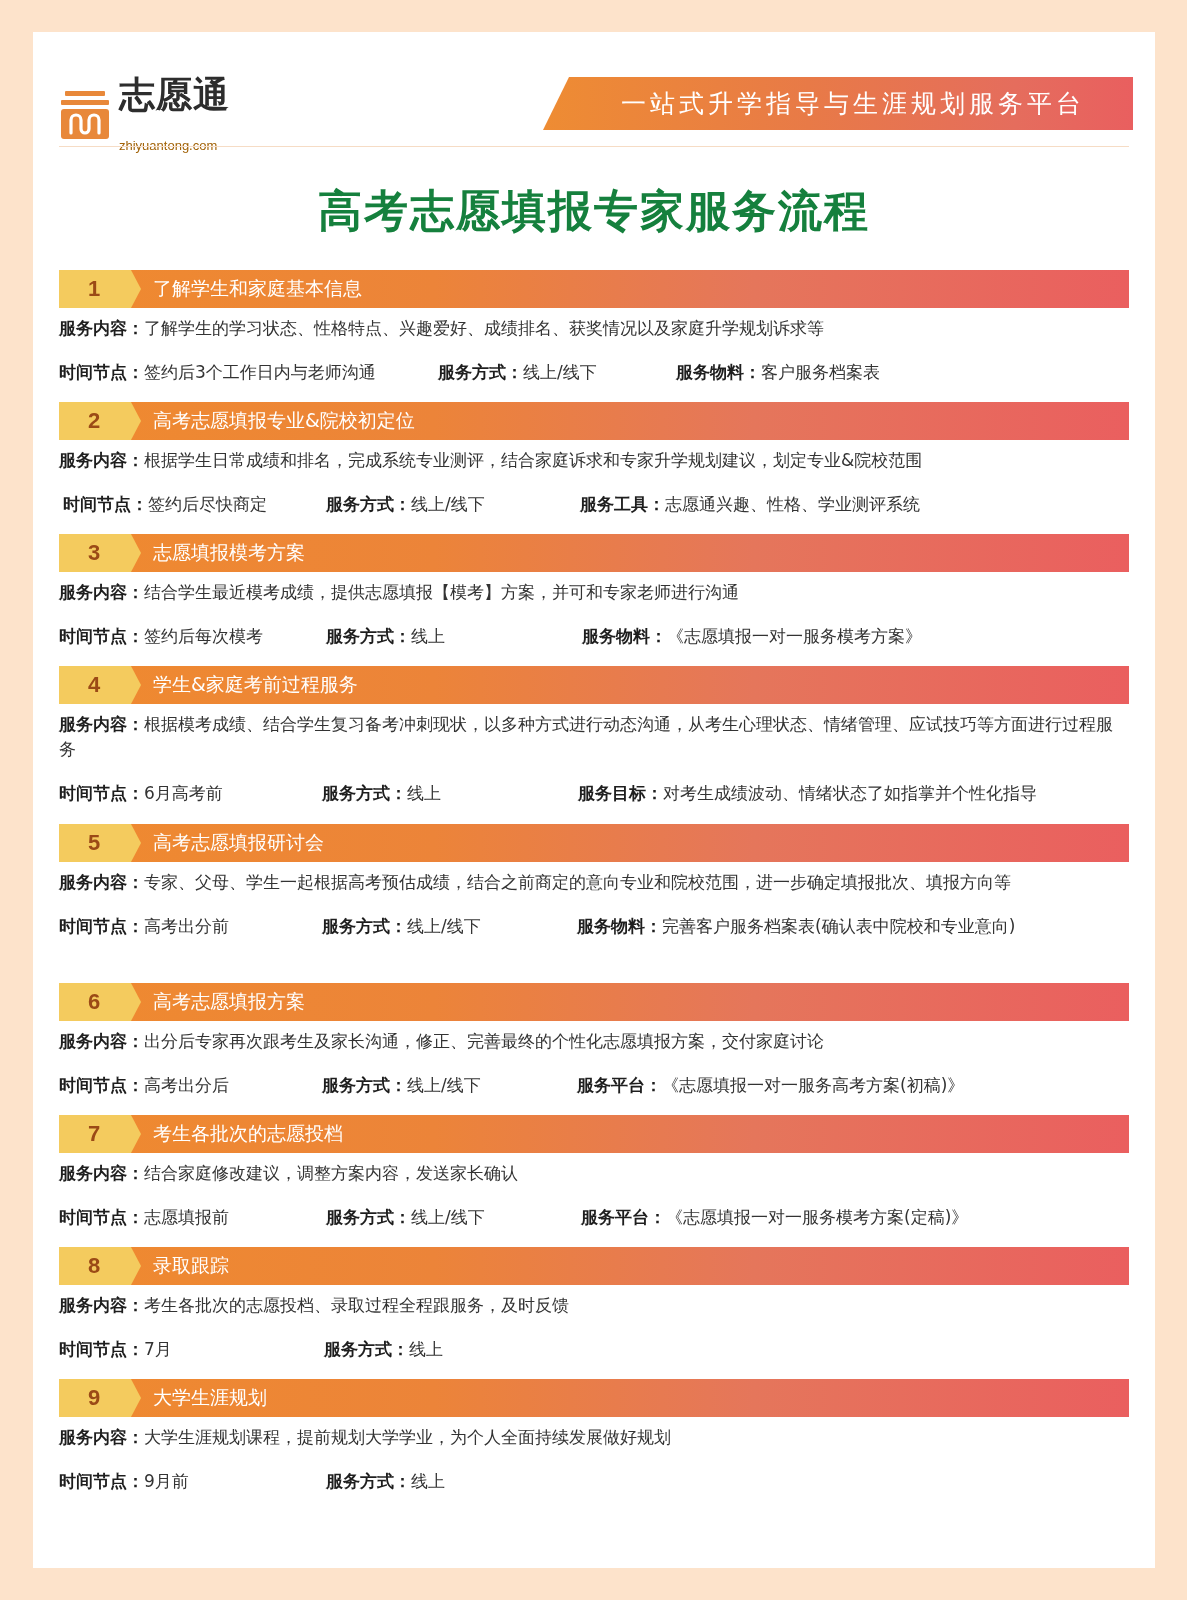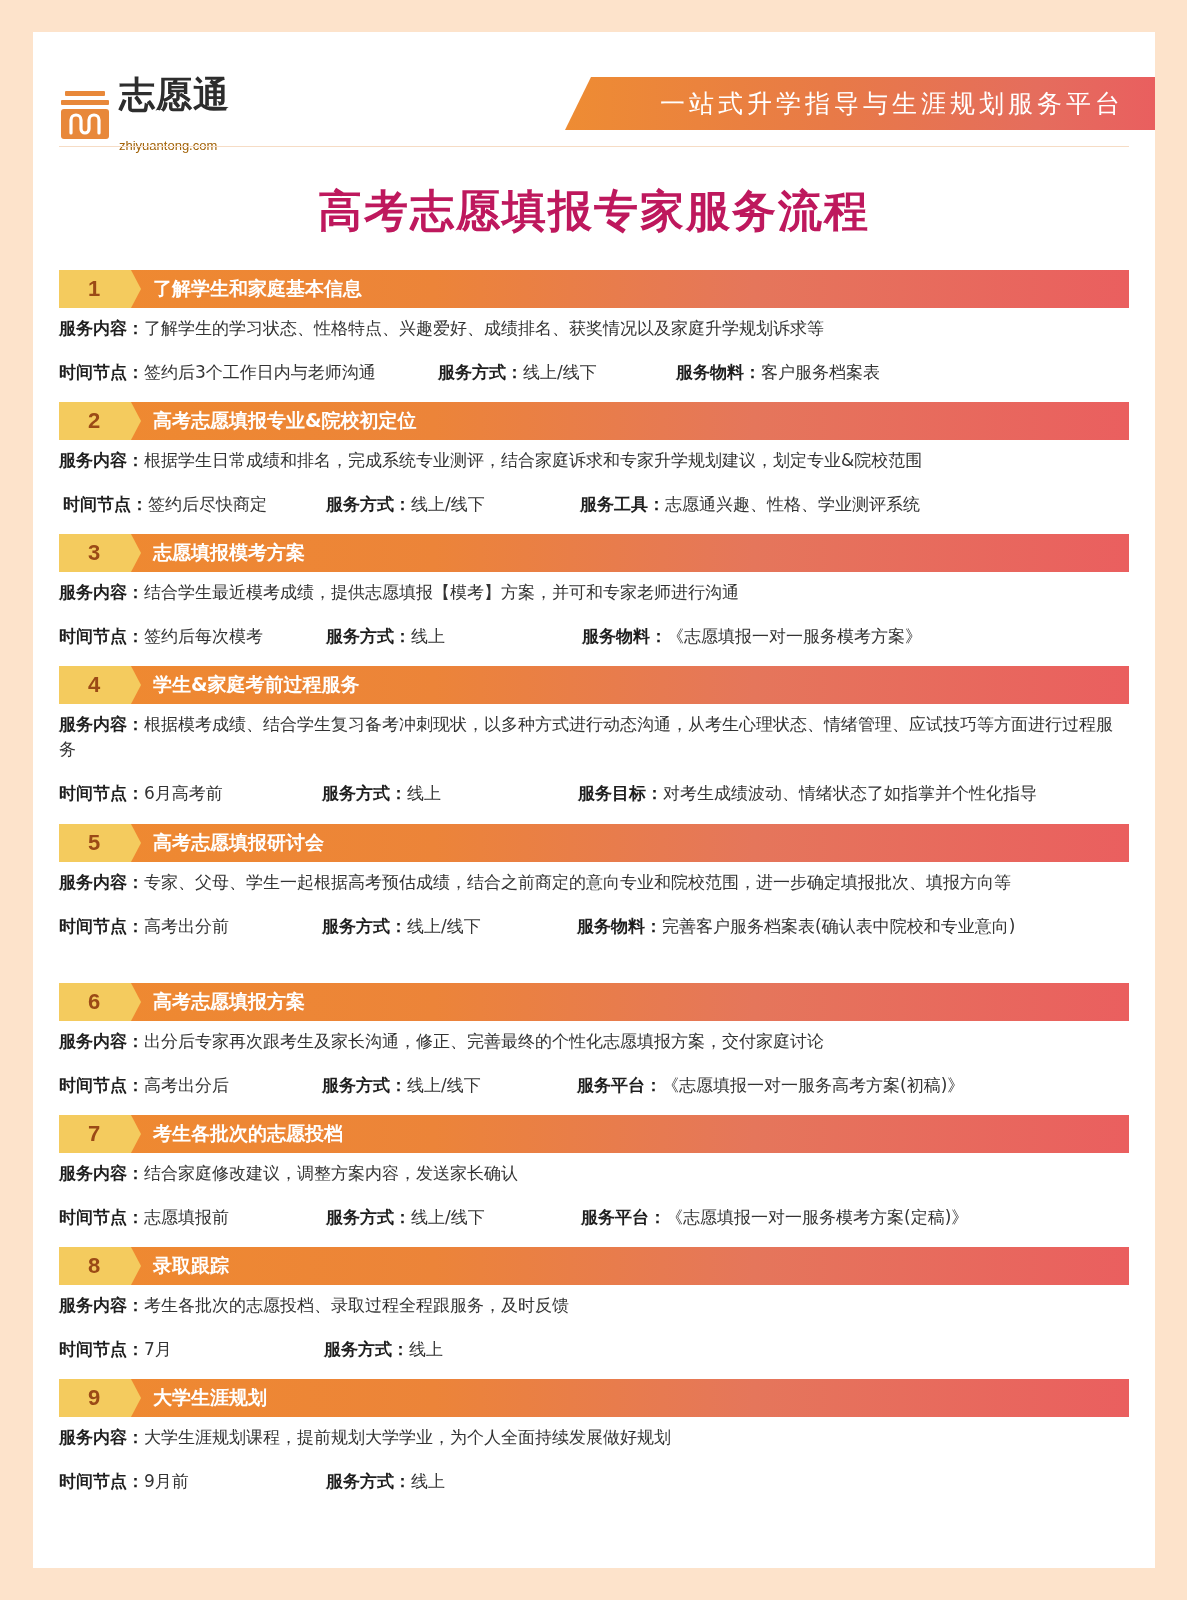--- a/index.html
+++ b/index.html
@@ -26,53 +26,53 @@
   .logo-icon { width: 52px; height: 52px; margin-right: 8px; }
   .logo-text { display: flex; flex-direction: column; gap: 24px; }
   .logo-cn {
     font-size: 36px; font-weight: bold; color: #2d2d2d; line-height: 38px; letter-spacing: 1px;
   }
   .logo-en {
     font-size: 13px; color: #a16207; line-height: 15px; font-family: "Liberation Sans", sans-serif;
   }
   .slogan {
     position: absolute;
-    left: 532px; top: 45px;
+    left: 510px; top: 45px;
     width: 590px; height: 53px;
     background: linear-gradient(90deg, #ee8c33 0%, #e87a47 45%, #e56d5d 80%, #e95f5f 100%);
     clip-path: polygon(26px 0, 100% 0, 100% 100%, 0 100%);
     display: flex; align-items: center; justify-content: flex-end;
-    padding-right: 31px;
+    padding-right: 48px;
   }
   .slogan span {
     color: #fff; font-size: 25px; letter-spacing: 4px;
   }
   .header-rule {
     position: absolute; left: 26px; top: 114px; width: 1070px; height: 1px; background: #f6dcc5;
   }
   .page-title {
     position: absolute; left: 0; top: 150px; width: 1122px;
-    text-align: center; font-size: 44px; font-weight: bold; color: #be185d; letter-spacing: 2px;
+    text-align: center; font-size: 44px; font-weight: bold; color: #15803d; letter-spacing: 2px;
   }
   
   .step { position: absolute; left: 26px; width: 1070px; }
   .step-bar {
     height: 38px; display: flex; align-items: stretch; position: relative;
     background: linear-gradient(90deg, #ef8a2f 0%, #ec8439 35%, #e5765b 65%, #ea5f5f 100%);
   }
   .step-num {
     width: 82px; background: #f4cb5e;
     color: #9b4a16; font-size: 22px; font-weight: bold;
     display: flex; align-items: center; justify-content: center; padding-right: 12px;
     clip-path: polygon(0 0, 72px 0, 82px 50%, 72px 100%, 0 100%);
     position: relative; z-index: 2;
     font-family: "Liberation Sans", sans-serif;
   }
   .step-title {
-    color: #fff; font-size: 19px; font-weight: bold; display: flex; align-items: center; padding-left: 12px;
+    color: #fff; font-size: 19px; font-weight: normal; display: flex; align-items: center; padding-left: 12px;
   }
   .row { font-size: 17px; line-height: 25px; color: #333; position: relative; }
   .row .label { font-weight: bold; color: #1e1e1e; }
   .content-row { margin-top: 8px; }
   .meta-row { margin-top: 11px; height: 25px; }
   .meta-item { position: absolute; top: 0; white-space: nowrap; margin-top: 8px; }
 </style>
 </head>
 <body>
 

